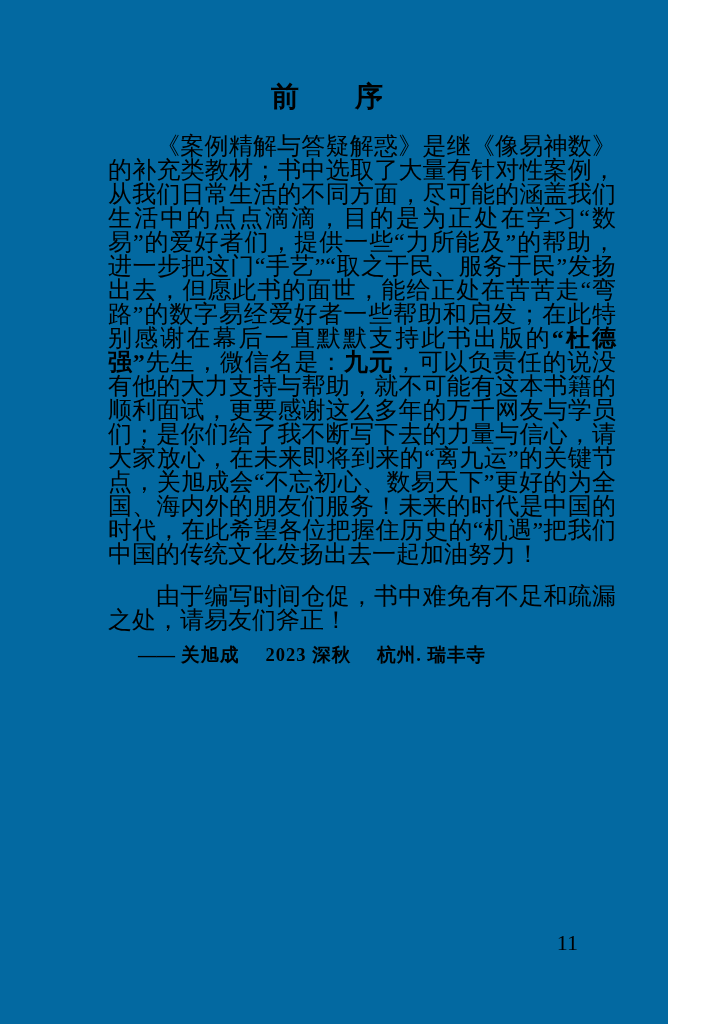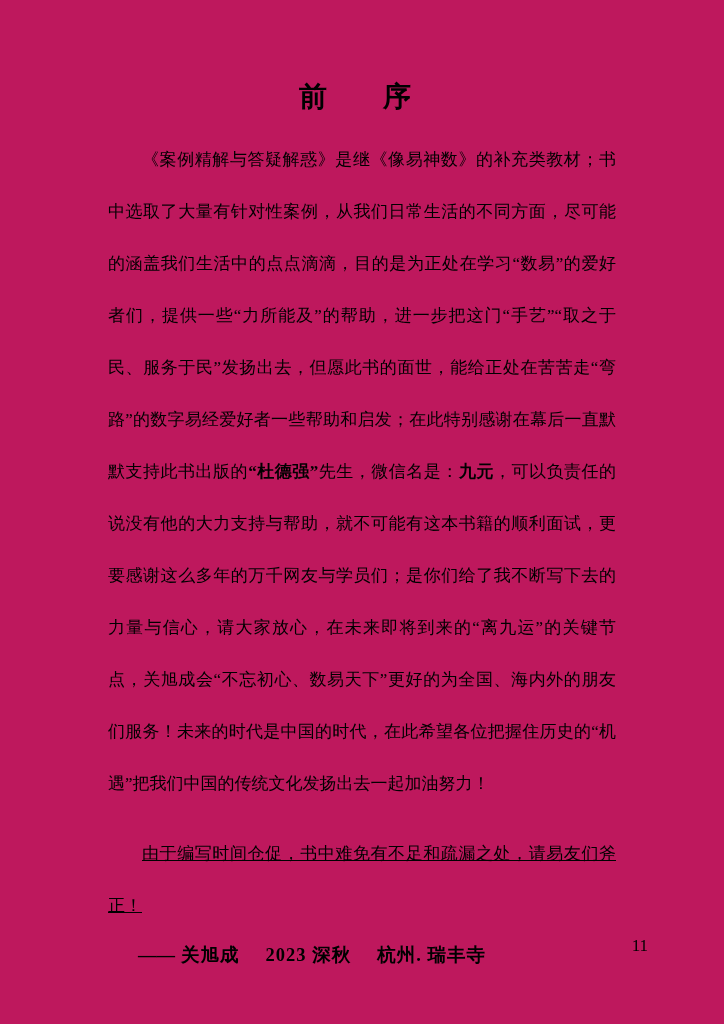--- a/index.html
+++ b/index.html
@@ -13,23 +13,23 @@
     position: relative;
     font-family: "Liberation Serif", "DejaVu Serif", serif;
     color: #000000;
     overflow: hidden;
   }
 
   .page {
     position: absolute;
     top: 0;
     left: 0;
-    width: 724px;
+    width: 668px;
     height: 1024px;
-    background: #be185d;
+    background: #0369a1;
   }
 
   .page-title {
     margin: 0;
     padding-top: 78px;
     text-align: center;
     font-size: 28px;
     font-weight: bold;
     letter-spacing: 14px;
     font-family: "Liberation Serif", "DejaVu Serif", serif;
@@ -37,31 +37,30 @@
 
   .body-block {
     position: absolute;
     top: 134px;
     left: 108px;
     width: 508px;
   }
 
   .para {
     margin: 0 0 0 0;
-    font-size: 17px;
-    line-height: 52px;
+    font-size: 24px;
+    line-height: 24px;
     text-align: justify;
     text-justify: inter-ideograph;
     text-indent: 2em;
     word-break: break-all;
   }
 
   .para + .para {
     margin-top: 18px;
-    text-decoration: underline;
   }
 
   .b {
     font-weight: bold;
   }
 
   .signature {
     margin-top: 10px;
     text-align: left;
     font-size: 18.5px;
@@ -75,23 +74,23 @@
     margin-right: 6px;
   }
 
   .sig-gap {
     display: inline-block;
     width: 26px;
   }
 
   .page-number {
     position: absolute;
-    right: 76px;
+    right: 90px;
     bottom: 68px;
-    font-size: 17px;
+    font-size: 22px;
     font-family: "Liberation Serif", "DejaVu Serif", serif;
   }
 </style>
 </head>
 <body>
 
 <div class="page">
 
   <h1 class="page-title">前　序</h1>
 

